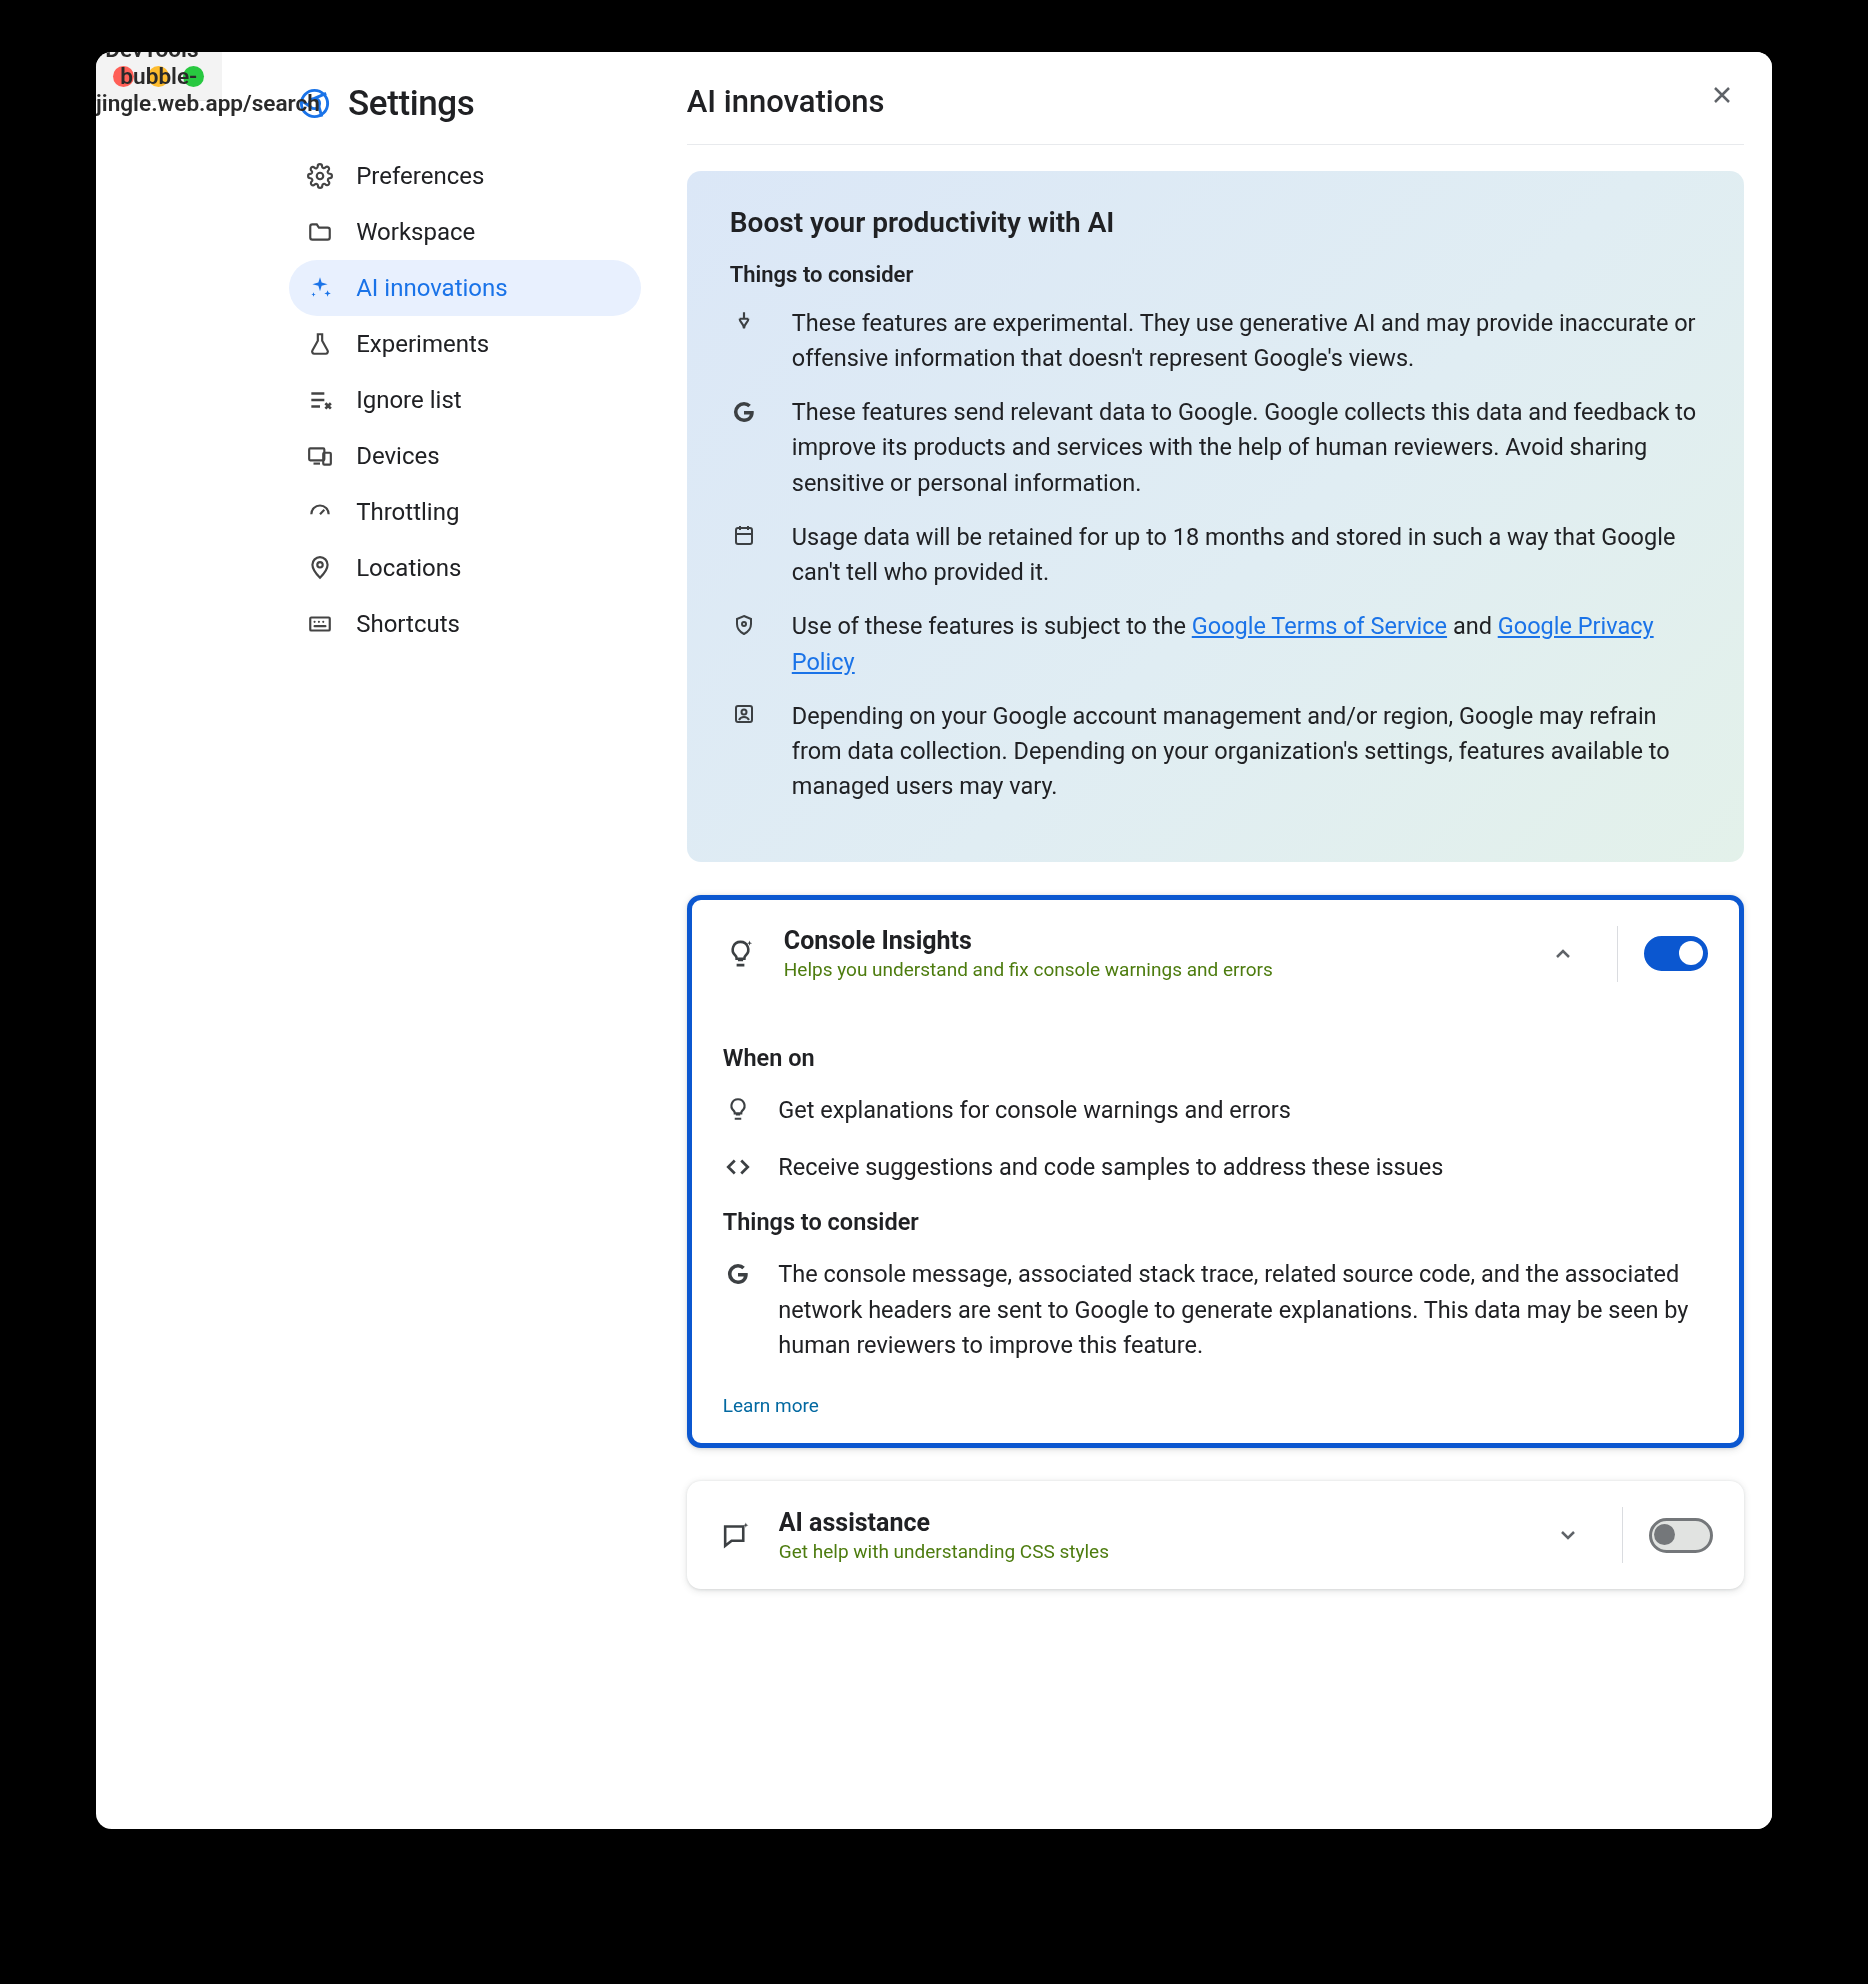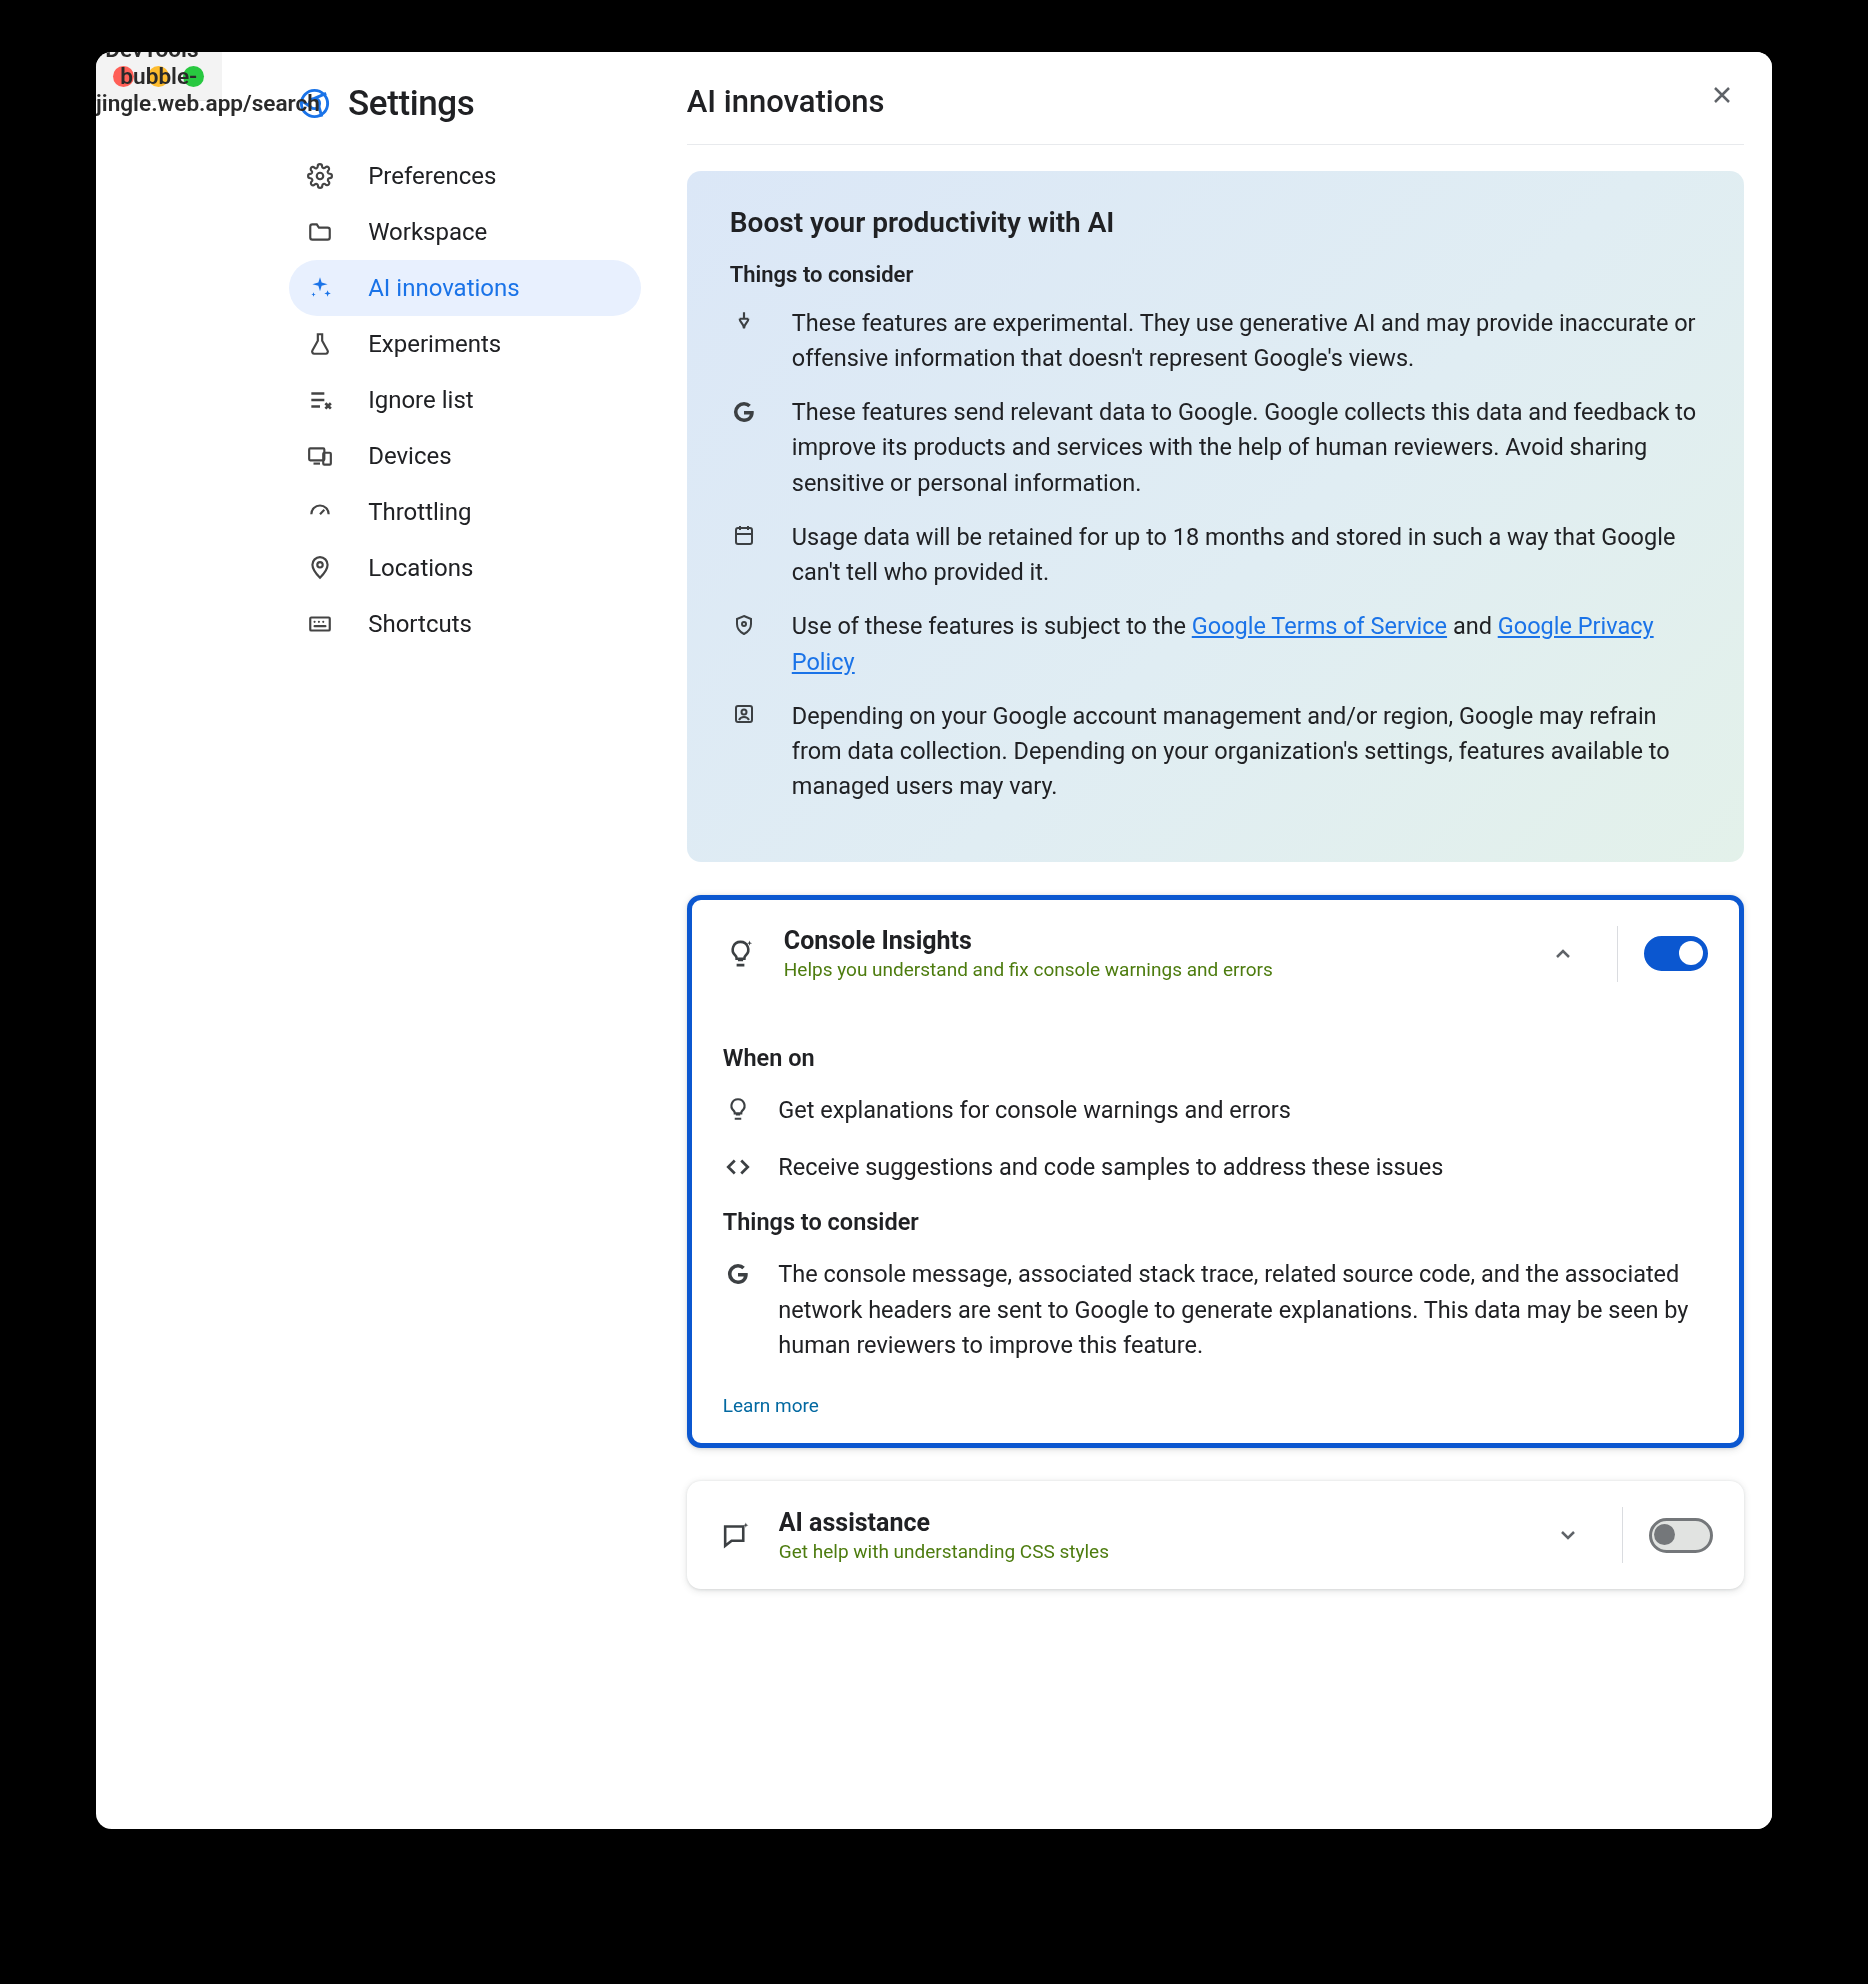--- a/index.html
+++ b/index.html
@@ -69,21 +69,21 @@
   .settings-title {
     font-size: 35px;
     font-weight: 500;
     color: #202124;
     letter-spacing: -0.4px;
   }
   .nav { display: flex; flex-direction: column; gap: 0; }
   .nav-item {
     display: flex;
     align-items: center;
-    gap: 34px;
+    gap: 22px;
     padding: 14px 17.4px;
     border-radius: 35px;
     cursor: pointer;
     color: #202124;
     font-size: 24px;
   }
   .nav-item .nicon { width: 28px; height: 28px; display:flex; align-items:center; justify-content:center; color:#444; }
   .nav-item.selected {
     background: #e8f0fe;
     color: #1a73e8;

